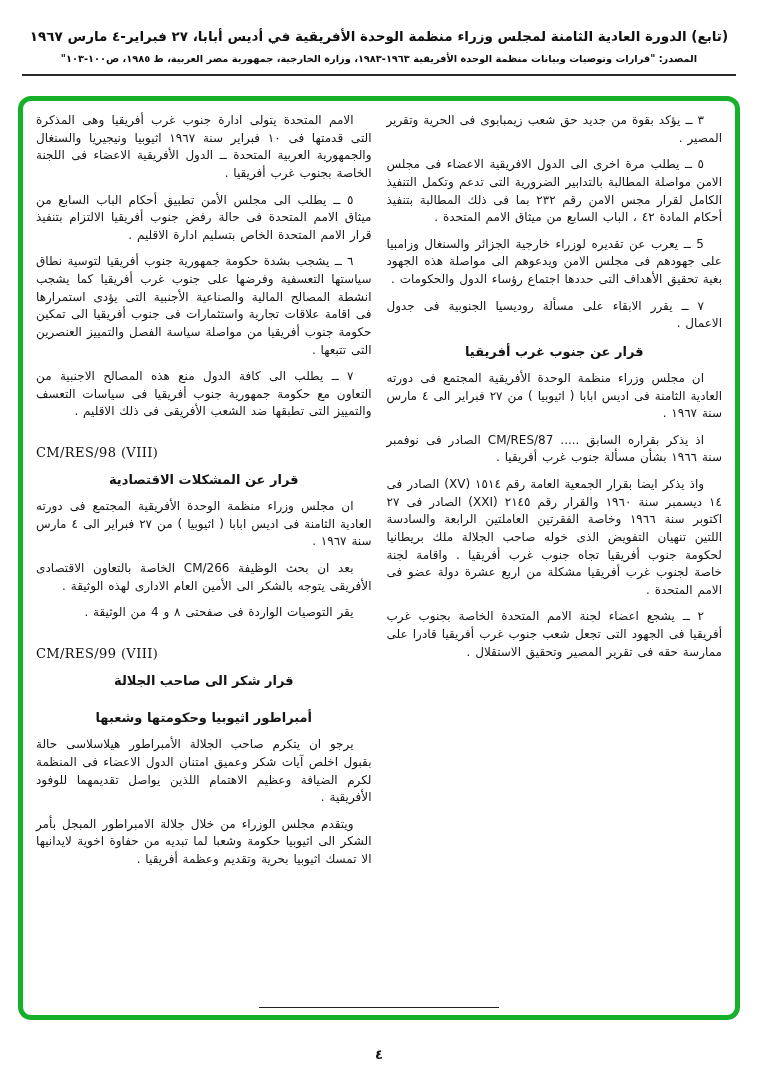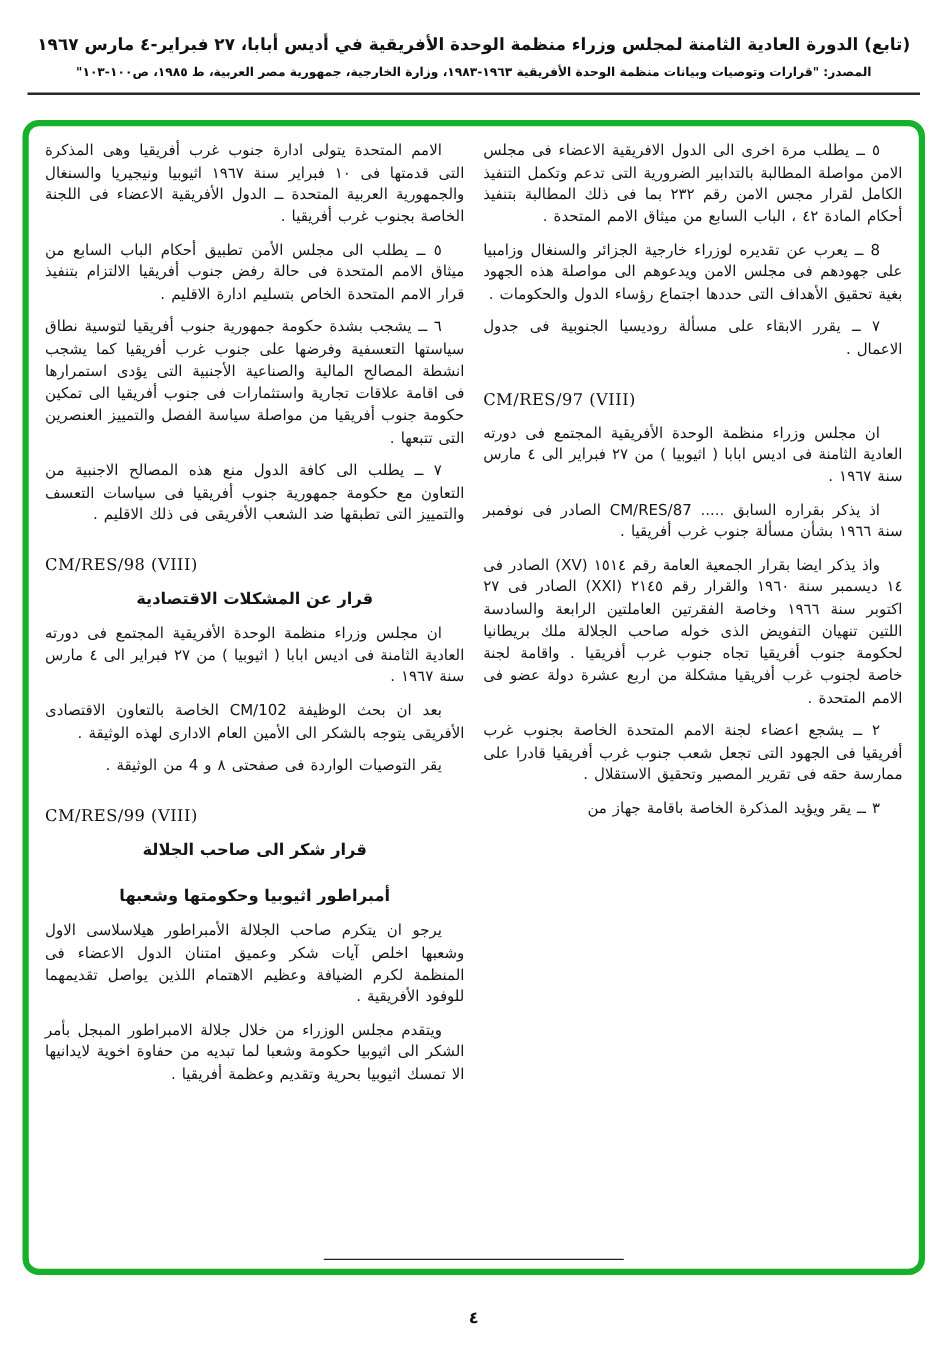--- a/index.html
+++ b/index.html
@@ -45,45 +45,45 @@
 <div class="header">
   <div class="header-line1">(تابع) الدورة العادية الثامنة لمجلس وزراء منظمة الوحدة الأفريقية في أديس أبابا، ٢٧ فبراير-٤ مارس ١٩٦٧</div>
   <div class="header-line2">المصدر: "قرارات وتوصيات وبيانات منظمة الوحدة الأفريقية ١٩٦٣-١٩٨٣، وزارة الخارجية، جمهورية مصر العربية، ط ١٩٨٥، ص١٠٠-١٠٣"</div>
   <hr class="header-rule">
 </div>
 
 <div class="doc-frame">
   <div class="columns">
 
     <div class="col">
+      <p class="para">٣ ــ يؤكد بقوة من جديد حق شعب زيمبابوى فى الحرية وتقرير المصير .</p>
       <p class="para">٥ ــ يطلب مرة اخرى الى الدول الافريقية الاعضاء فى مجلس الامن مواصلة المطالبة بالتدابير الضرورية التى تدعم وتكمل التنفيذ الكامل لقرار مجس الامن رقم ٢٣٢ بما فى ذلك المطالبة بتنفيذ أحكام المادة ٤٢ ، الباب السابع من ميثاق الامم المتحدة .</p>
-      <p class="para">8 ــ يعرب عن تقديره لوزراء خارجية الجزائر والسنغال وزامبيا على جهودهم فى مجلس الامن ويدعوهم الى مواصلة هذه الجهود بغية تحقيق الأهداف التى حددها اجتماع رؤساء الدول والحكومات .</p>
+      <p class="para">5 ــ يعرب عن تقديره لوزراء خارجية الجزائر والسنغال وزامبيا على جهودهم فى مجلس الامن ويدعوهم الى مواصلة هذه الجهود بغية تحقيق الأهداف التى حددها اجتماع رؤساء الدول والحكومات .</p>
       <p class="para">٧ ــ يقرر الابقاء على مسألة روديسيا الجنوبية فى جدول الاعمال .</p>
-      <div class="code">CM/RES/97 (VIII)</div>
+      <div class="title">قرار عن جنوب غرب أفريقيا</div>
       <p class="para">ان مجلس وزراء منظمة الوحدة الأفريقية المجتمع فى دورته العادية الثامنة فى اديس ابابا ( اثيوبيا ) من ٢٧ فبراير الى ٤ مارس سنة ١٩٦٧ .</p>
       <p class="para">اذ يذكر بقراره السابق ..... CM/RES/87 الصادر فى نوفمبر سنة ١٩٦٦ بشأن مسألة جنوب غرب أفريقيا .</p>
       <p class="para">واذ يذكر ايضا بقرار الجمعية العامة رقم ١٥١٤ (XV) الصادر فى ١٤ ديسمبر سنة ١٩٦٠ والقرار رقم ٢١٤٥ (XXI) الصادر فى ٢٧ اكتوبر سنة ١٩٦٦ وخاصة الفقرتين العاملتين الرابعة والسادسة اللتين تنهيان التفويض الذى خوله صاحب الجلالة ملك بريطانيا لحكومة جنوب أفريقيا تجاه جنوب غرب أفريقيا . واقامة لجنة خاصة لجنوب غرب أفريقيا مشكلة من اربع عشرة دولة عضو فى الامم المتحدة .</p>
       <p class="para">٢ ــ يشجع اعضاء لجنة الامم المتحدة الخاصة بجنوب غرب أفريقيا فى الجهود التى تجعل شعب جنوب غرب أفريقيا قادرا على ممارسة حقه فى تقرير المصير وتحقيق الاستقلال .</p>
-      <p class="para">٣ ــ يقر ويؤيد المذكرة الخاصة باقامة جهاز من</p>
     </div>
 
     <div class="col">
       <p class="para">الامم المتحدة يتولى ادارة جنوب غرب أفريقيا وهى المذكرة التى قدمتها فى ١٠ فبراير سنة ١٩٦٧ اثيوبيا ونيجيريا والسنغال والجمهورية العربية المتحدة ــ الدول الأفريقية الاعضاء فى اللجنة الخاصة بجنوب غرب أفريقيا .</p>
       <p class="para">٥ ــ يطلب الى مجلس الأمن تطبيق أحكام الباب السابع من ميثاق الامم المتحدة فى حالة رفض جنوب أفريقيا الالتزام بتنفيذ قرار الامم المتحدة الخاص بتسليم ادارة الاقليم .</p>
       <p class="para">٦ ــ يشجب بشدة حكومة جمهورية جنوب أفريقيا لتوسية نطاق سياستها التعسفية وفرضها على جنوب غرب أفريقيا كما يشجب انشطة المصالح المالية والصناعية الأجنبية التى يؤدى استمرارها فى اقامة علاقات تجارية واستثمارات فى جنوب أفريقيا الى تمكين حكومة جنوب أفريقيا من مواصلة سياسة الفصل والتمييز العنصرين التى تتبعها .</p>
       <p class="para">٧ ــ يطلب الى كافة الدول منع هذه المصالح الاجنبية من التعاون مع حكومة جمهورية جنوب أفريقيا فى سياسات التعسف والتمييز التى تطبقها ضد الشعب الأفريقى فى ذلك الاقليم .</p>
       <div class="code">CM/RES/98 (VIII)</div>
       <div class="title">قرار عن المشكلات الاقتصادية</div>
       <p class="para">ان مجلس وزراء منظمة الوحدة الأفريقية المجتمع فى دورته العادية الثامنة فى اديس ابابا ( اثيوبيا ) من ٢٧ فبراير الى ٤ مارس سنة ١٩٦٧ .</p>
-      <p class="para">بعد ان بحث الوظيفة CM/102 الخاصة بالتعاون الاقتصادى الأفريقى يتوجه بالشكر الى الأمين العام الادارى لهذه الوثيقة .</p>
+      <p class="para">بعد ان بحث الوظيفة CM/266 الخاصة بالتعاون الاقتصادى الأفريقى يتوجه بالشكر الى الأمين العام الادارى لهذه الوثيقة .</p>
       <p class="para">يقر التوصيات الواردة فى صفحتى ٨ و 4 من الوثيقة .</p>
       <div class="code">CM/RES/99 (VIII)</div>
       <div class="title title-tight">قرار شكر الى صاحب الجلالة</div>
       <div class="title">أمبراطور اثيوبيا وحكومتها وشعبها</div>
-      <p class="para">يرجو ان يتكرم صاحب الجلالة الأمبراطور هيلاسلاسى الاول وشعبها اخلص آيات شكر وعميق امتنان الدول الاعضاء فى المنظمة لكرم الضيافة وعظيم الاهتمام اللذين يواصل تقديمهما للوفود الأفريقية .</p>
+      <p class="para">يرجو ان يتكرم صاحب الجلالة الأمبراطور هيلاسلاسى حالة بقبول اخلص آيات شكر وعميق امتنان الدول الاعضاء فى المنظمة لكرم الضيافة وعظيم الاهتمام اللذين يواصل تقديمهما للوفود الأفريقية .</p>
       <p class="para">ويتقدم مجلس الوزراء من خلال جلالة الامبراطور المبجل بأمر الشكر الى اثيوبيا حكومة وشعبا لما تبديه من حفاوة اخوية لايدانيها الا تمسك اثيوبيا بحرية وتقديم وعظمة أفريقيا .</p>
     </div>
 
   </div>
 </div>
 
 <hr class="footnote-rule">
 
 <div class="page-number">٤</div>
 

